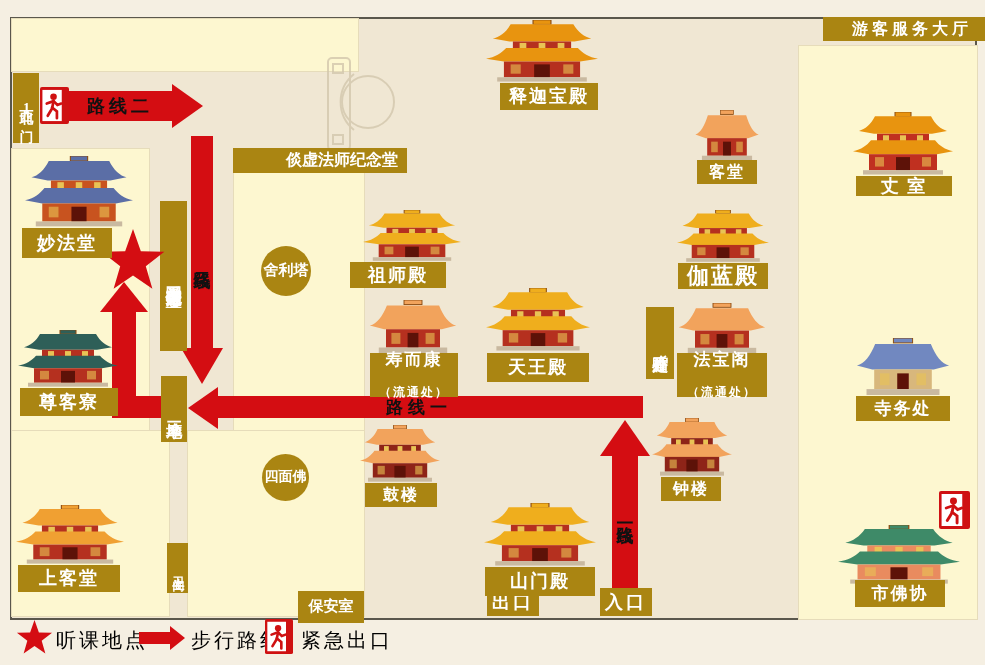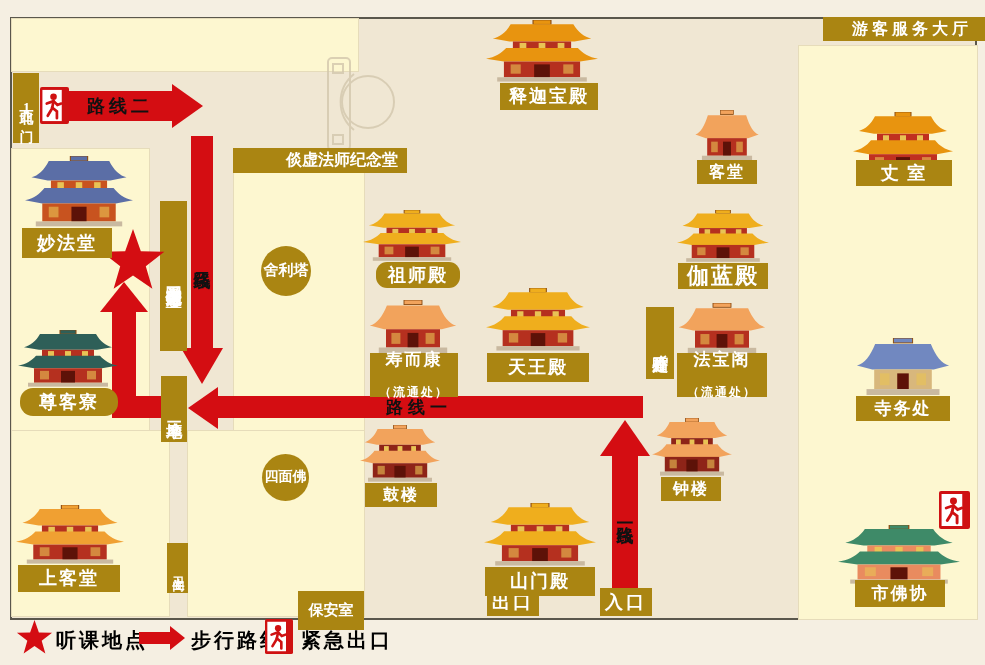--- a/index.html
+++ b/index.html
@@ -7,21 +7,21 @@
         font-family:"Liberation Serif","DejaVu Serif",serif;}
   .abs{position:absolute;}
   .mapborder{left:10px;top:17px;width:963px;height:599px;border:2px solid #5a574c;background:#f0e7d3;}
   .panel{background:#fdf7d0;border:1px solid #e6dcba;}
   .glabel{background:#aa8512;color:#fff;font-weight:bold;display:flex;align-items:center;
           justify-content:center;text-align:center;line-height:1.15;}
   .v{writing-mode:vertical-rl;text-orientation:upright;letter-spacing:1px;}
   .circle{border-radius:50%;}
   .routetext{color:#111;font-weight:bold;display:flex;align-items:center;justify-content:center;}
   .building-label-sub{font-size:12px;font-weight:bold;display:block;margin-top:16px;}
-  .legendtext{color:#000;font-weight:bold;font-size:20px;}
+  .legendtext{color:#000;font-weight:normal;font-size:20px;}
   svg{display:block;}
 </style>
 </head>
 <body>
 
 <div class="page">
 
   <div class="abs mapborder"></div>
 
   <div class="abs panel" style="left:11px;top:18px;width:346px;height:52px;"></div>
@@ -64,21 +64,21 @@
 
   <div class="abs glabel" style="left:798px;top:17px;width:178px;height:24px;font-size:16px;letter-spacing:4px;margin-left:25px;">游客服务大厅</div>
   <div class="abs glabel v" style="left:13px;top:73px;width:26px;height:70px;font-size:14px;">西北1门</div>
   <div class="abs glabel" style="left:233px;top:148px;width:130px;height:25px;font-size:16px;padding-left:44px;">倓虚法师纪念堂</div>
   <div class="abs glabel v" style="left:160px;top:201px;width:27px;height:150px;font-size:16px;">爱国高僧纪念堂</div>
   <div class="abs glabel v" style="left:161px;top:376px;width:26px;height:66px;font-size:16px;">三摩地</div>
   <div class="abs glabel circle" style="left:261px;top:246px;width:50px;height:50px;font-size:15px;font-family:Liberation Serif, serif;">舍利塔</div>
   <div class="abs glabel circle" style="left:262px;top:454px;width:47px;height:47px;font-size:14px;">四面佛</div>
   <div class="abs glabel v" style="left:646px;top:307px;width:28px;height:72px;font-size:16px;">赠香处</div>
   <div class="abs glabel v" style="left:167px;top:543px;width:21px;height:50px;font-size:12px;">卫生间</div>
-  <div class="abs glabel" style="left:298px;top:591px;width:66px;height:39px;font-size:15px;">保安室</div>
+  <div class="abs glabel" style="left:298px;top:591px;width:66px;height:32px;font-size:15px;">保安室</div>
   <div class="abs glabel" style="left:443px;top:588px;width:52px;height:28px;font-size:18px;letter-spacing:3px;margin-left:44px;">出口</div>
   <div class="abs glabel" style="left:600px;top:588px;width:52px;height:28px;font-size:18px;letter-spacing:3px;">入口</div>
 
   <div class="abs" style="left:100px;top:229px;">
     <svg width="66" height="66" viewBox="0 0 64 64">
       <polygon fill="#d40d12" points="32,0 24.4,21.5 1.6,22.1 19.6,36 13.2,57.9 32,45 50.8,57.9 44.4,36 62.4,22.1 39.6,21.5"></polygon>
     </svg>
   </div>
 
   <span class="abs exiticon" style="left:40px;top:87px;width:29px;height:37px;">
@@ -149,21 +149,21 @@
           <rect x="47" y="32" width="6" height="9" fill="#e9c355"></rect>
           <rect x="64" y="32" width="6" height="9" fill="#e9c355"></rect>
           <path d="M0,54 C8,52 14,46 18,39 L82,39 C86,46 92,52 100,54 L84,58 L16,58 Z" fill="#e8940f"></path>
           <rect x="16" y="58" width="68" height="22" fill="#c03020"></rect>
           <rect x="43" y="62" width="14" height="18" fill="#5d1208"></rect>
           <rect x="22" y="62" width="9" height="13" fill="#e9c355" opacity=".6"></rect>
           <rect x="69" y="62" width="9" height="13" fill="#e9c355" opacity=".6"></rect>
           <rect x="10" y="80" width="80" height="6" fill="#c9b9a0"></rect>
         </svg>
       </div>
-      <div class="abs glabel" style="left: 856px; top: 160px; width: 96px; height: 26px; font-size: 18px; letter-spacing: 2px; flex-direction: column;">
+      <div class="abs glabel" style="left: 856px; top: 176px; width: 96px; height: 20px; font-size: 18px; letter-spacing: 2px; flex-direction: column;">
         <span>丈 室</span>
       </div>
       <div class="abs" style="left: 25px; top: 156px; width: 108px; height: 72px;">
         <svg width="100%" height="100%" viewBox="0 0 100 88" preserveAspectRatio="none">
           <rect x="42" y="0" width="16" height="6" fill="#5b6ea6" stroke="#8a4a10" stroke-width="1"></rect>
           <path d="M6,26 C12,24 18,17 22,6 L78,6 C82,17 88,24 94,26 L79,30 L21,30 Z" fill="#5b6ea6"></path>
           <rect x="24" y="30" width="52" height="12" fill="#c8531f"></rect>
           <rect x="30" y="32" width="6" height="9" fill="#e9c355"></rect>
           <rect x="47" y="32" width="6" height="9" fill="#e9c355"></rect>
           <rect x="64" y="32" width="6" height="9" fill="#e9c355"></rect>
@@ -187,21 +187,21 @@
           <rect x="47" y="32" width="6" height="9" fill="#e9c355"></rect>
           <rect x="64" y="32" width="6" height="9" fill="#e9c355"></rect>
           <path d="M0,54 C8,52 14,46 18,39 L82,39 C86,46 92,52 100,54 L84,58 L16,58 Z" fill="#efae1d"></path>
           <rect x="16" y="58" width="68" height="22" fill="#b5301f"></rect>
           <rect x="43" y="62" width="14" height="18" fill="#5d1208"></rect>
           <rect x="22" y="62" width="9" height="13" fill="#e9c355" opacity=".6"></rect>
           <rect x="69" y="62" width="9" height="13" fill="#e9c355" opacity=".6"></rect>
           <rect x="10" y="80" width="80" height="6" fill="#c9b9a0"></rect>
         </svg>
       </div>
-      <div class="abs glabel" style="left: 376px; top: 262px; width: 84px; height: 26px; font-size: 18px; letter-spacing: 2px; flex-direction: column; border-radius: 11px;">
+      <div class="abs glabel" style="left: 350px; top: 262px; width: 96px; height: 26px; font-size: 18px; letter-spacing: 2px; flex-direction: column;">
         <span>祖师殿</span>
       </div>
       <div class="abs" style="left: 677px; top: 210px; width: 92px; height: 53px;">
         <svg width="100%" height="100%" viewBox="0 0 100 88" preserveAspectRatio="none">
           <rect x="42" y="0" width="16" height="6" fill="#efae1d" stroke="#8a4a10" stroke-width="1"></rect>
           <path d="M6,26 C12,24 18,17 22,6 L78,6 C82,17 88,24 94,26 L79,30 L21,30 Z" fill="#efae1d"></path>
           <rect x="24" y="30" width="52" height="12" fill="#b5301f"></rect>
           <rect x="30" y="32" width="6" height="9" fill="#e9c355"></rect>
           <rect x="47" y="32" width="6" height="9" fill="#e9c355"></rect>
           <rect x="64" y="32" width="6" height="9" fill="#e9c355"></rect>
@@ -288,21 +288,21 @@
           <rect x="47" y="32" width="6" height="9" fill="#e9c355"></rect>
           <rect x="64" y="32" width="6" height="9" fill="#e9c355"></rect>
           <path d="M0,54 C8,52 14,46 18,39 L82,39 C86,46 92,52 100,54 L84,58 L16,58 Z" fill="#2e5f58"></path>
           <rect x="16" y="58" width="68" height="22" fill="#b5301f"></rect>
           <rect x="43" y="62" width="14" height="18" fill="#5d1208"></rect>
           <rect x="22" y="62" width="9" height="13" fill="#e9c355" opacity=".6"></rect>
           <rect x="69" y="62" width="9" height="13" fill="#e9c355" opacity=".6"></rect>
           <rect x="10" y="80" width="80" height="6" fill="#c9b9a0"></rect>
         </svg>
       </div>
-      <div class="abs glabel" style="left: 20px; top: 388px; width: 98px; height: 28px; font-size: 18px; letter-spacing: 2px; flex-direction: column; border-radius: 13px;">
+      <div class="abs glabel" style="left: 20px; top: 388px; width: 98px; height: 28px; font-size: 18px; letter-spacing: 2px; flex-direction: column;">
         <span>尊客寮</span>
       </div>
       <div class="abs" style="left: 360px; top: 425px; width: 80px; height: 58px;">
         <svg width="100%" height="100%" viewBox="0 0 100 88" preserveAspectRatio="none">
           <rect x="42" y="0" width="16" height="6" fill="#f2a35c" stroke="#8a4a10" stroke-width="1"></rect>
           <path d="M6,26 C12,24 18,17 22,6 L78,6 C82,17 88,24 94,26 L79,30 L21,30 Z" fill="#f2a35c"></path>
           <rect x="24" y="30" width="52" height="12" fill="#8e2418"></rect>
           <rect x="30" y="32" width="6" height="9" fill="#e9c355"></rect>
           <rect x="47" y="32" width="6" height="9" fill="#e9c355"></rect>
           <rect x="64" y="32" width="6" height="9" fill="#e9c355"></rect>

